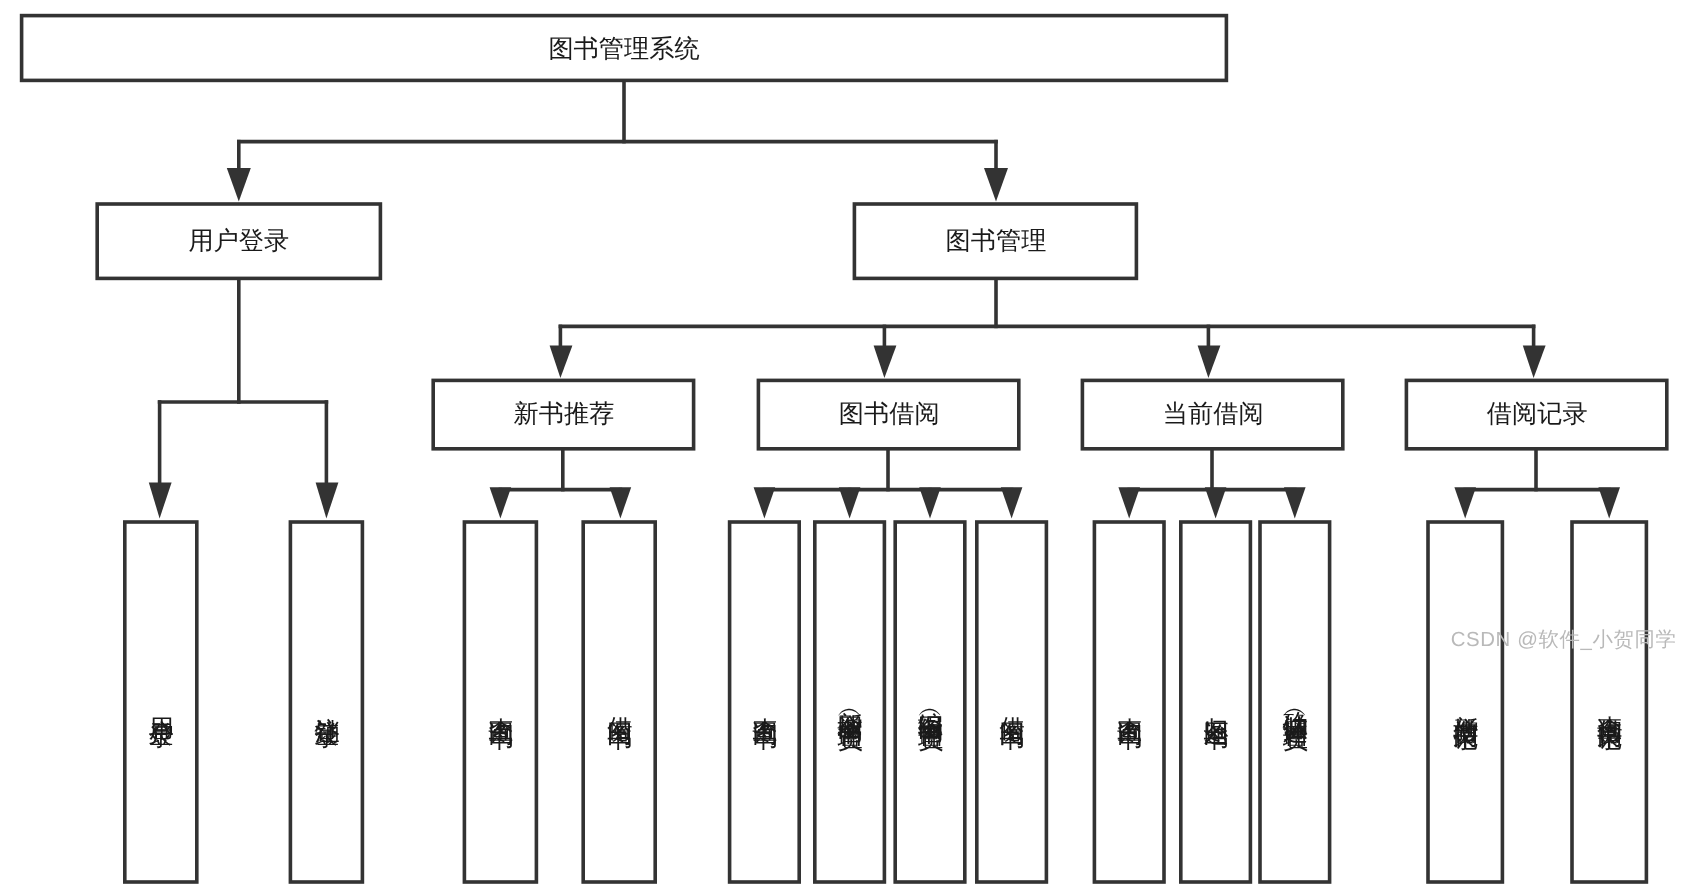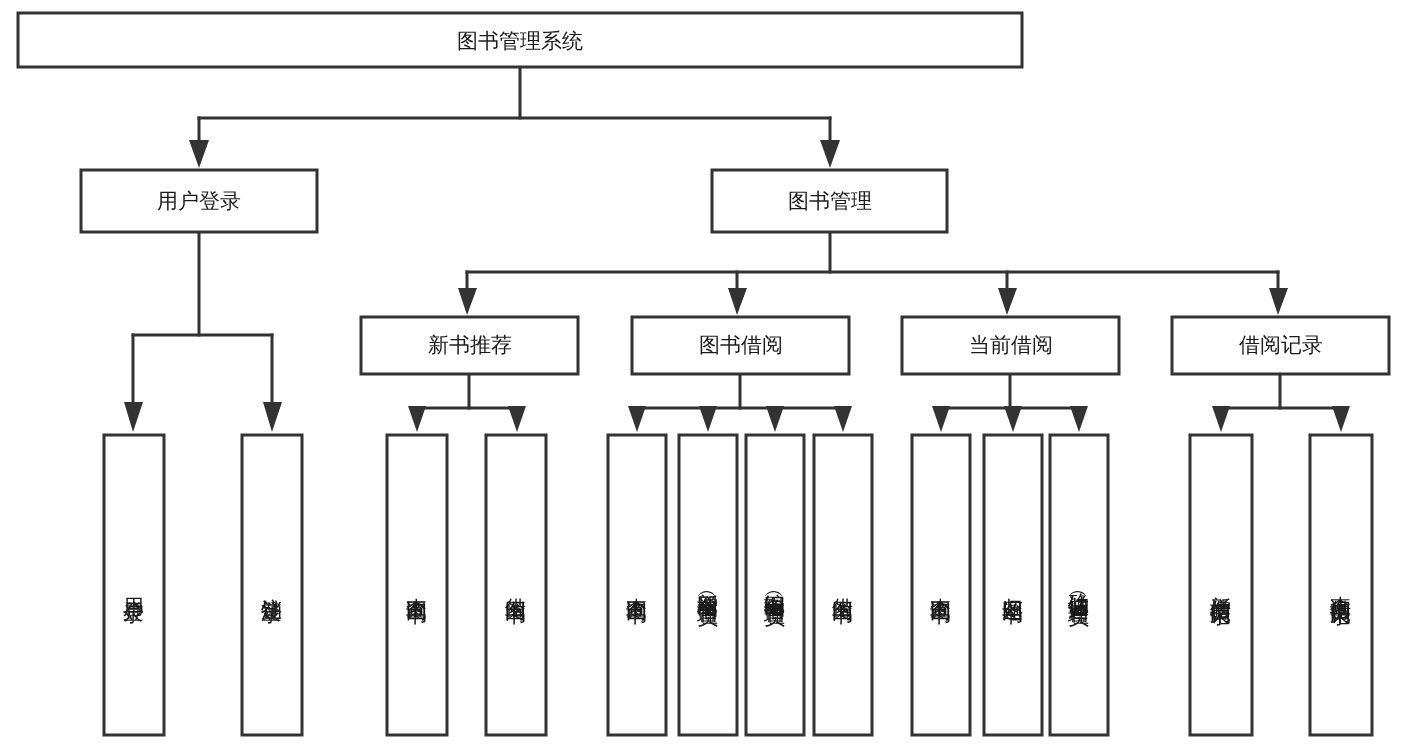--- a/index.html
+++ b/index.html
@@ -214,14 +214,15 @@
       <div class="node-label-v" style="left: 679px; top: 435px; width: 58px; height: 300px;">新增图书（管理员）</div>
       <div class="node-label-v" style="left: 746px; top: 435px; width: 58px; height: 300px;">编辑图书（管理员）</div>
       <div class="node-label-v" style="left: 814px; top: 435px; width: 58px; height: 300px;">借阅图书</div>
       <div class="node-label-v" style="left: 912px; top: 435px; width: 58px; height: 300px;">查询图书</div>
       <div class="node-label-v" style="left: 984px; top: 435px; width: 58px; height: 300px;">归还图书</div>
       <div class="node-label-v" style="left: 1050px; top: 435px; width: 58px; height: 300px;">确认归还（管理员）</div>
       <div class="node-label-v" style="left: 1190px; top: 435px; width: 62px; height: 300px;">新增借阅记录</div>
       <div class="node-label-v" style="left: 1310px; top: 435px; width: 62px; height: 300px;">查询借阅记录</div>
     </div>
 
+  <div class="watermark">CSDN @软件_小贺同学</div>
 
 </div>
 
 </body></html>

